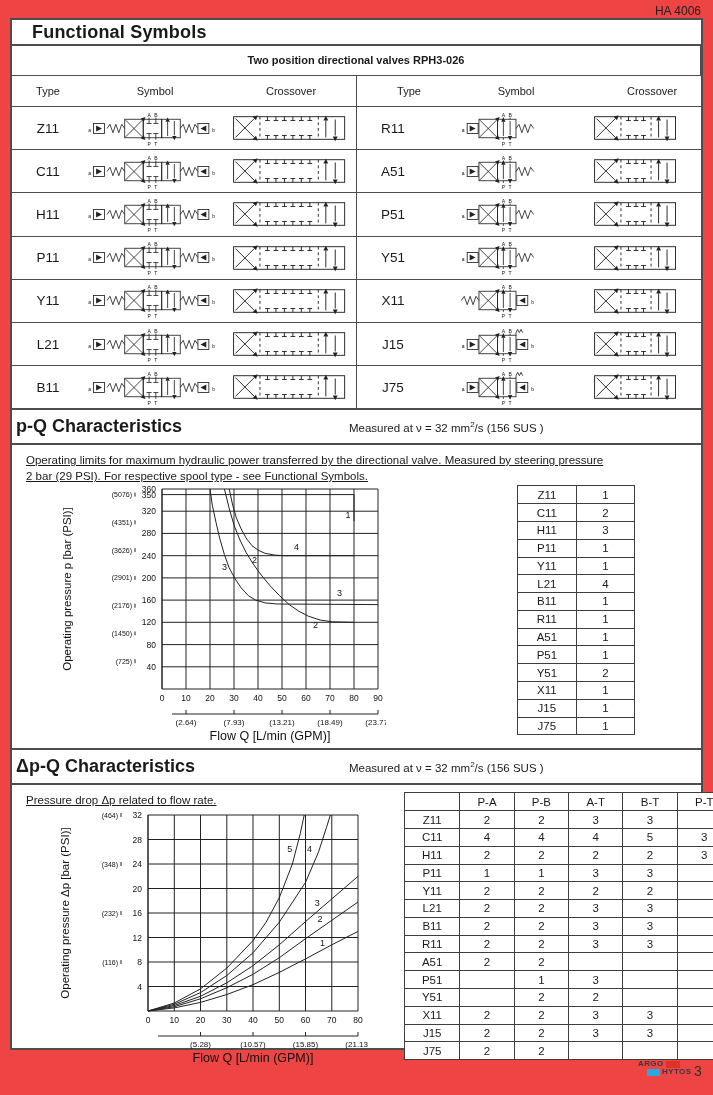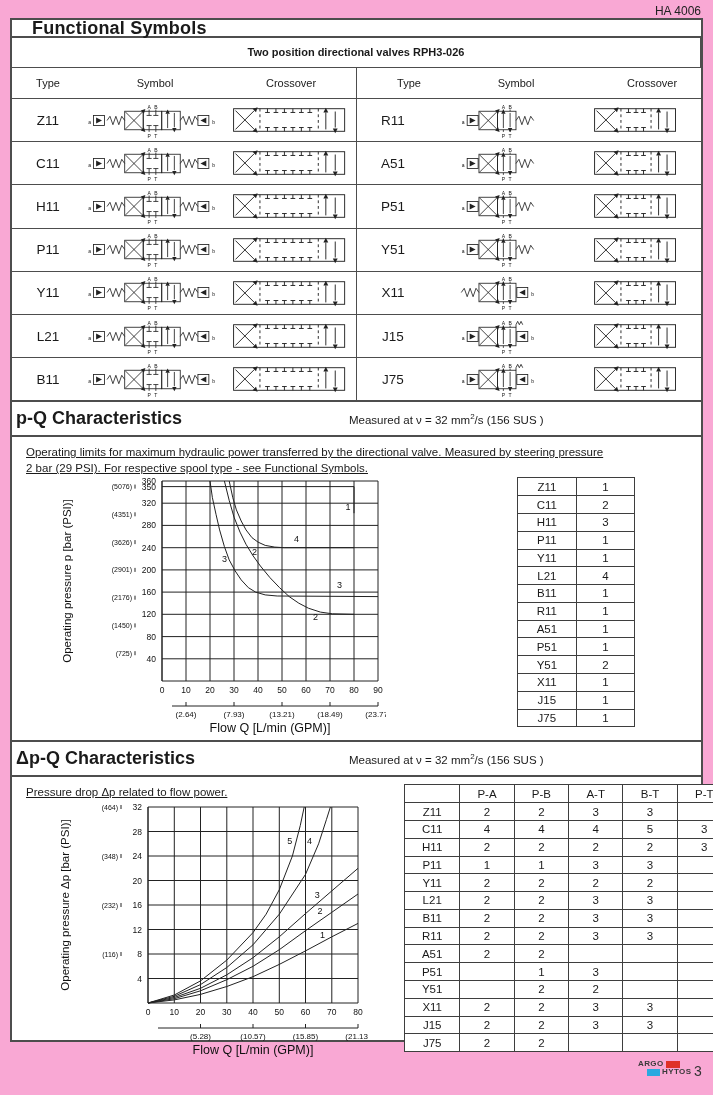--- a/index.html
+++ b/index.html
@@ -1,21 +1,21 @@
 <!DOCTYPE html>
 <html><head>
 <meta charset="utf-8">
 <style>
   html,body{margin:0;padding:0;background:#fff;}
   body{width:713px;height:1095px;font-family:"Liberation Sans",sans-serif;color:#1a1a1a;position:relative;}
-  .page{position:absolute;inset:0;background:#f9a8d4;}
+  .page{position:absolute;inset:0;background:#ef4444;}
   .doc-number{position:absolute;top:4px;right:12px;font-size:12px;color:#222;}
   .frame{position:absolute;left:10px;top:18px;width:689px;border:2px solid #4d4d4d;background:#fff;}
   
-  .fs-title{height:16px;display:flex;align-items:center;padding-left:20px;}
+  .fs-title{height:24px;display:flex;align-items:center;padding-left:20px;}
   .fs-title h1{font-size:18px;margin:0;letter-spacing:.2px;}
   .fs-heads{display:flex;border-top:2px solid #4d4d4d;height:29px;}
   .fs-heads .half{flex:1;text-align:center;line-height:29px;font-weight:bold;font-size:11px;}
   .fs-heads .half:first-child{border-right:1.5px solid #4d4d4d;}
   .fs-colheads{display:flex;border-top:1.5px solid #4d4d4d;height:30px;gap:16px;}
   .fs-colheads .half{flex:1;display:grid;grid-template-columns:72px 142px 130px;align-items:center;font-size:11px;text-align:center;}
   .fs-colheads .half:first-child{border-right:1.5px solid #4d4d4d;}
   .fs-body{display:flex;border-top:1.5px solid #4d4d4d;}
   .fs-col{flex:1;}
   .fs-col:first-child{border-right:1.5px solid #4d4d4d;}
@@ -1203,21 +1203,21 @@
             </tr>
           </tbody>
         </table>
     </div>
 
     <div class="sec-head">
       <h2>Δp-Q Characteristics</h2>
       <span class="measured"><span>Measured at ν = 32 mm</span><sup>2</sup><span>/s (156 SUS )</span></span>
     </div>
     <div class="sec-body" id="dpq-body">
-      <p class="desc">Pressure drop Δp related to flow power.</p>
+      <p class="desc">Pressure drop Δp related to flow rate.</p>
       <div class="chart-box" id="dpq-chart"><svg width="310" height="268" viewBox="0 0 310 268">
             <line class="st" x1="90" y1="14" x2="90" y2="210"></line>
             <line class="st" x1="116.3" y1="14" x2="116.3" y2="210"></line>
             <line class="st" x1="142.5" y1="14" x2="142.5" y2="210"></line>
             <line class="st" x1="168.8" y1="14" x2="168.8" y2="210"></line>
             <line class="st" x1="195" y1="14" x2="195" y2="210"></line>
             <line class="st" x1="221.3" y1="14" x2="221.3" y2="210"></line>
             <line class="st" x1="247.5" y1="14" x2="247.5" y2="210"></line>
             <line class="st" x1="273.8" y1="14" x2="273.8" y2="210"></line>
             <line class="st" x1="300" y1="14" x2="300" y2="210"></line>

